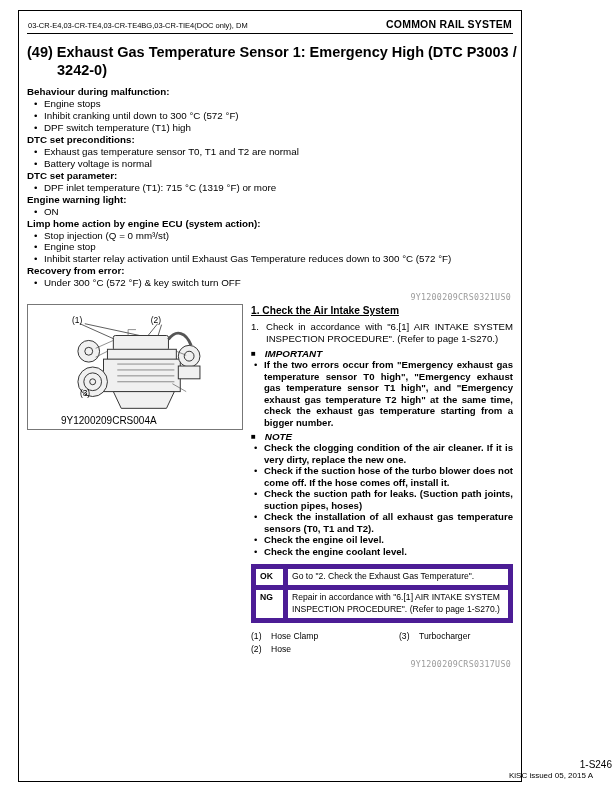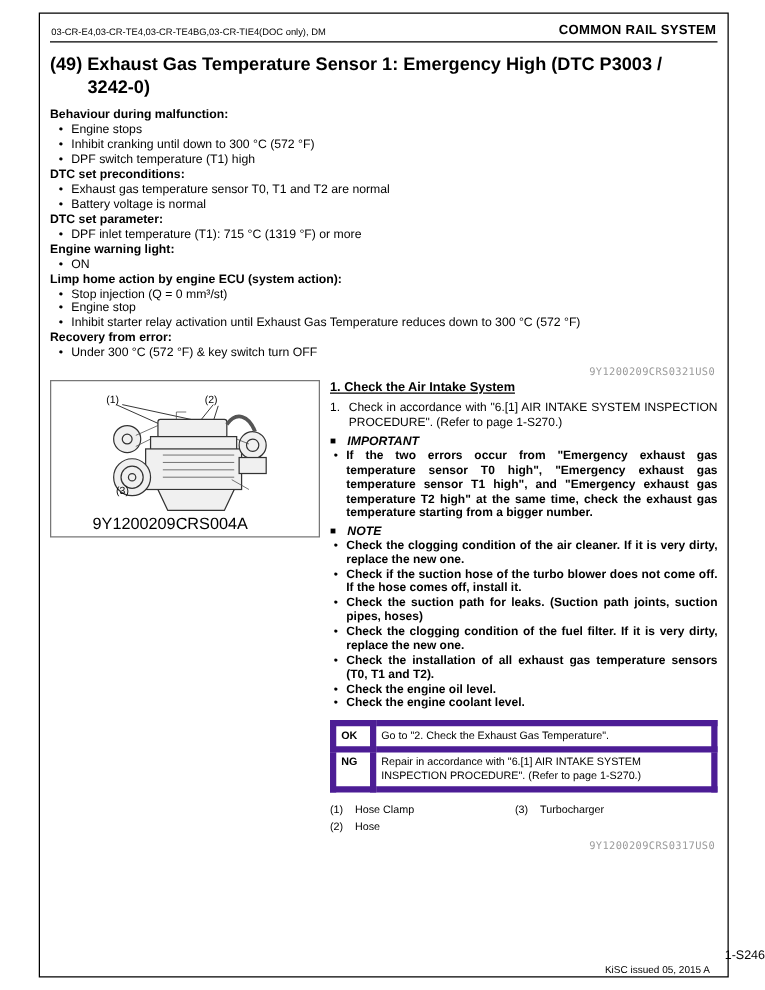--- a/index.html
+++ b/index.html
@@ -2,52 +2,52 @@
 <html><head>
 <meta charset="utf-8">
 <style>
   * { box-sizing: border-box; }
   html, body { margin: 0; padding: 0; }
   body {
     width: 612px; height: 792px; background: #ffffff; color: #000;
     font-family: "Liberation Sans", sans-serif; position: relative; overflow: hidden;
   }
   .frame {
-    position: absolute; left: 31px; top: 10px; width: 552px; height: 772px;
+    position: absolute; left: 18px; top: 10px; width: 504px; height: 772px;
     border: 1.5px solid #000; padding: 5px 8px 0 8px;
   }
   .hdr { display: flex; justify-content: space-between; align-items: flex-end; padding: 2px 1px 3px 1px; border-bottom: 1.2px solid #000; }
   .hdr-left { font-size: 7.5px; }
   .hdr-right { font-size: 10.5px; font-weight: bold; letter-spacing: .2px; }
   .title { font-size: 14.5px; font-weight: bold; margin: 9px 0 7px 0; padding-left: 30px; text-indent: -30px; line-height: 1.25; width: 520px; }
   .spec-label { font-size: 9.8px; font-weight: bold; line-height: 1.22; }
   .bullet { font-size: 9.8px; line-height: 1.22; padding-left: 17px; position: relative; }
   .bullet::before { content: "•"; position: absolute; left: 7px; }
   .code { font-family: "DejaVu Sans Mono", monospace; font-size: 8.3px; color: #9b9b9b; text-align: right; margin: 3px 2px 2px 0; letter-spacing: .3px; }
   .cols { display: flex; gap: 8px; margin-top: 2px; }
   .col-left { width: 216px; flex: 0 0 auto; }
   .col-right { flex: 1 1 auto; min-width: 0; }
   .figure { border: 1px solid #777; height: 126px; position: relative; background: #fff; }
   .figure svg { position: absolute; left: 0; top: 0; width: 100%; height: 100%; }
-  .fig-caption { position: absolute; left: 4px; bottom: 3px; font-size: 13px; padding-left: 29px; }
+  .fig-caption { position: absolute; left: 4px; bottom: 3px; font-size: 10px; padding-left: 29px; }
   .proc-head { font-size: 10.2px; font-weight: bold; text-decoration: underline; margin: 1px 0 5px 0; }
   .step { font-size: 9.6px; line-height: 1.2; text-align: justify; padding-left: 15px; text-indent: -15px; margin-bottom: 4px; }
   .step-num { margin-right: 7px; }
   .block-head { font-size: 9.8px; font-weight: bold; margin-top: 3px; font-style: italic; }
   .block-head::before { content: "■"; font-size: 8px; margin-right: 9px; vertical-align: 1px; }
   .rb { font-size: 9.6px; font-weight: bold; line-height: 1.2; text-align: justify; padding-left: 13px; position: relative; }
   .rb::before { content: "•"; position: absolute; left: 3px; font-weight: normal; }
   .result-table { border-collapse: collapse; width: 100%; margin-top: 7px; }
   .result-table td { border: 5px solid #4c1d95; font-size: 8.6px; padding: 2px 4px 3px 4px; vertical-align: top; line-height: 1.3; }
   .rt-key { width: 32px; font-weight: bold; }
   .legend { display: flex; margin-top: 7px; font-size: 8.6px; line-height: 1.55; }
   .legend-col1 { width: 148px; }
   .legend-num { display: inline-block; width: 20px; }
   .footer-page { position: absolute; left: 0; right: 0; bottom: 22px; text-align: right; font-size: 10px; }
-  .footer-issued { position: absolute; right: 44px; bottom: 12px; font-size: 8px; }
+  .footer-issued { position: absolute; right: 19px; bottom: 12px; font-size: 8px; }
   .callout-text { font-size: 8.5px; fill: #000; }
 </style>
 </head>
 <body>
 
 <div class="frame">
 
   <div class="hdr">
     <span class="hdr-left">03-CR-E4,03-CR-TE4,03-CR-TE4BG,03-CR-TIE4(DOC only), DM</span>
     <span class="hdr-right">COMMON RAIL SYSTEM</span>
@@ -134,21 +134,20 @@
         <span class="step-num">1.</span><span>Check in accordance with "6.[1] AIR INTAKE SYSTEM INSPECTION PROCEDURE". (Refer to page 1-S270.)</span>
       </div>
 
       <div class="block-head">IMPORTANT</div>
       <div class="rb">If the two errors occur from "Emergency exhaust gas temperature sensor T0 high", "Emergency exhaust gas temperature sensor T1 high", and "Emergency exhaust gas temperature T2 high" at the same time, check the exhaust gas temperature starting from a bigger number.</div>
 
       <div class="block-head">NOTE</div>
       <div class="rb">Check the clogging condition of the air cleaner. If it is very dirty, replace the new one.</div>
       <div class="rb">Check if the suction hose of the turbo blower does not come off. If the hose comes off, install it.</div>
       <div class="rb">Check the suction path for leaks. (Suction path joints, suction pipes, hoses)</div>
-      <div class="rb">Check the clogging condition of the fuel filter. If it is very dirty, replace the new one.</div>
       <div class="rb">Check the installation of all exhaust gas temperature sensors (T0, T1 and T2).</div>
       <div class="rb">Check the engine oil level.</div>
       <div class="rb">Check the engine coolant level.</div>
 
       <table class="result-table">
         <tbody>
             <tr>
           <td class="rt-key">OK</td>
           <td>Go to "2. Check the Exhaust Gas Temperature".</td>
         </tr>

